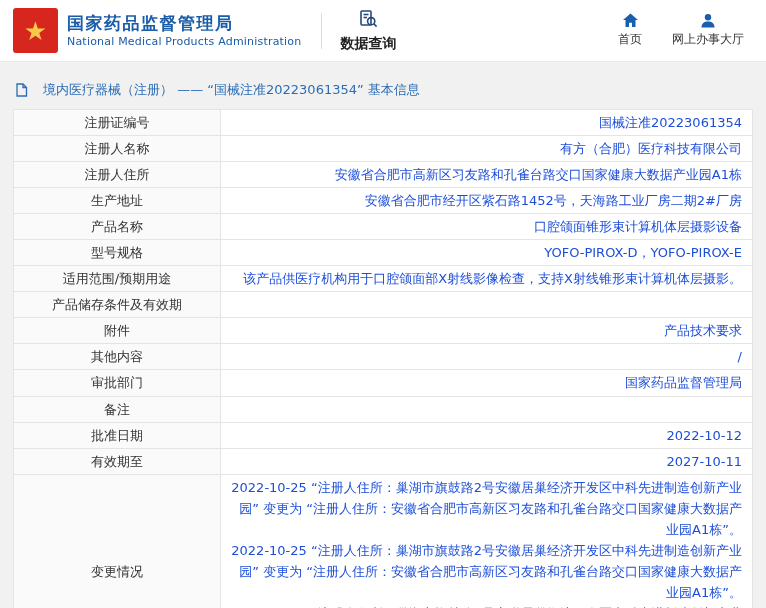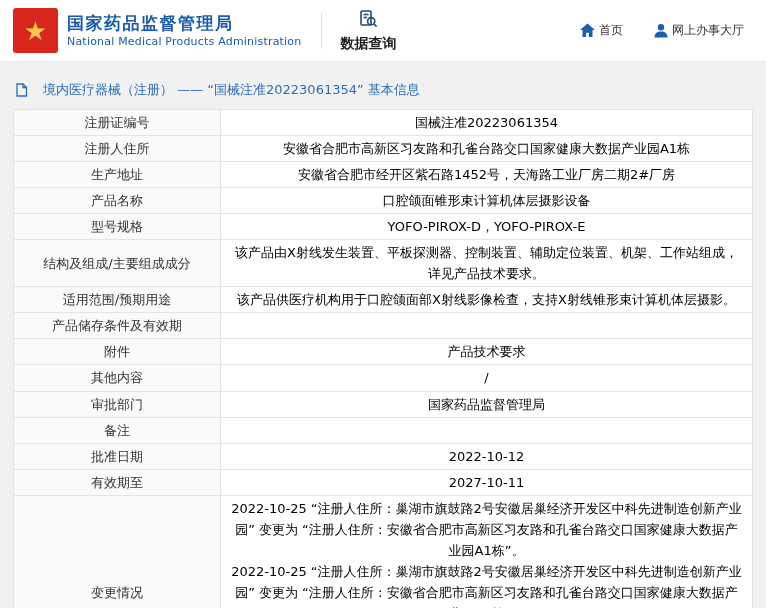--- a/index.html
+++ b/index.html
@@ -34,21 +34,21 @@
     line-height: 1.25;
   }
   .brand-en { color: #1a5ca8; font-size: 11px; letter-spacing: 0.2px; }
   .vdiv { width: 1px; height: 36px; background: #dcdcdc; margin: 0 18px 0 20px; }
   .data-query {
     display: flex; align-items: center; gap: 6px;
     font-size: 14px; font-weight: bold; color: #222; cursor: pointer; flex-direction: column;
   }
   .topnav { display: flex; gap: 30px; }
   .nav-item {
-    display: flex; flex-direction: row; align-items: center; gap: 3px;
+    display: flex; flex-direction: column; align-items: center; gap: 3px;
     font-size: 12px; color: #333; text-decoration: none; cursor: pointer;
   }
   
   .main { padding: 17px 13px 0 13px; }
   .breadcrumb {
     display: flex; align-items: center; gap: 15px;
     color: #2a6db5; font-size: 13px;
     padding: 2px 0 10px 2px;
   }
   .info-table {
@@ -63,21 +63,21 @@
     padding: 2px 10px;
     line-height: 1.62;
     vertical-align: middle;
   }
   .info-table th {
     width: 207px;
     font-weight: normal;
     background: #fafafa;
     color: #333;
   }
-  .info-table td { text-align: center; color: #000000; word-break: break-all; }
+  .info-table td { text-align: right; color: #1d4ed8; word-break: break-all; }
   .preline { white-space: pre-line; }
   .icon { display: inline-flex; align-items: center; justify-content: center; }
 </style>
 </head>
 <body>
 
 <header class="topbar">
   <div class="brand">
     <div class="logo">★</div>
     <div class="brand-text">
@@ -130,38 +130,38 @@
     <span>境内医疗器械（注册） —— “国械注准20223061354” 基本信息</span>
   </div>
 
   <table class="info-table">
     <tbody>
       <tr>
           <th>注册证编号</th>
           <td>国械注准20223061354</td>
         </tr>
       <tr>
+          <th>注册人名称</th>
+          <td>有方（合肥）医疗科技有限公司</td>
+        </tr>
+      <tr>
           <th>注册人住所</th>
           <td>安徽省合肥市高新区习友路和孔雀台路交口国家健康大数据产业园A1栋</td>
         </tr>
       <tr>
           <th>生产地址</th>
           <td>安徽省合肥市经开区紫石路1452号，天海路工业厂房二期2#厂房</td>
         </tr>
       <tr>
           <th>产品名称</th>
           <td>口腔颌面锥形束计算机体层摄影设备</td>
         </tr>
       <tr>
           <th>型号规格</th>
           <td>YOFO-PIROX-D，YOFO-PIROX-E</td>
-        </tr>
-      <tr>
-          <th>结构及组成/主要组成成分</th>
-          <td>该产品由X射线发生装置、平板探测器、控制装置、辅助定位装置、机架、工作站组成，详见产品技术要求。</td>
         </tr>
       <tr>
           <th>适用范围/预期用途</th>
           <td>该产品供医疗机构用于口腔颌面部X射线影像检查，支持X射线锥形束计算机体层摄影。</td>
         </tr>
       <tr>
           <th>产品储存条件及有效期</th>
           <td></td>
         </tr>
       <tr>

